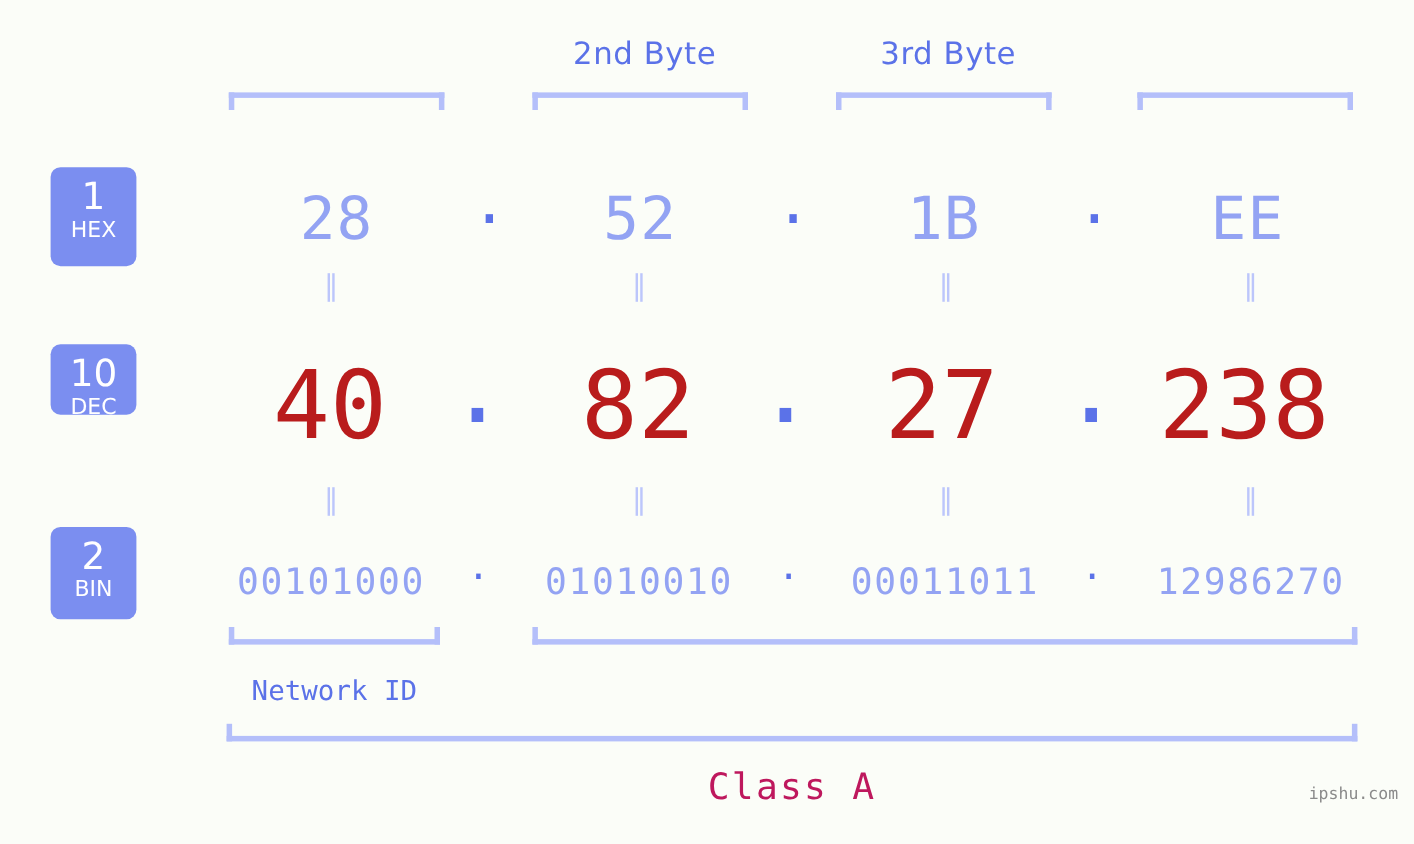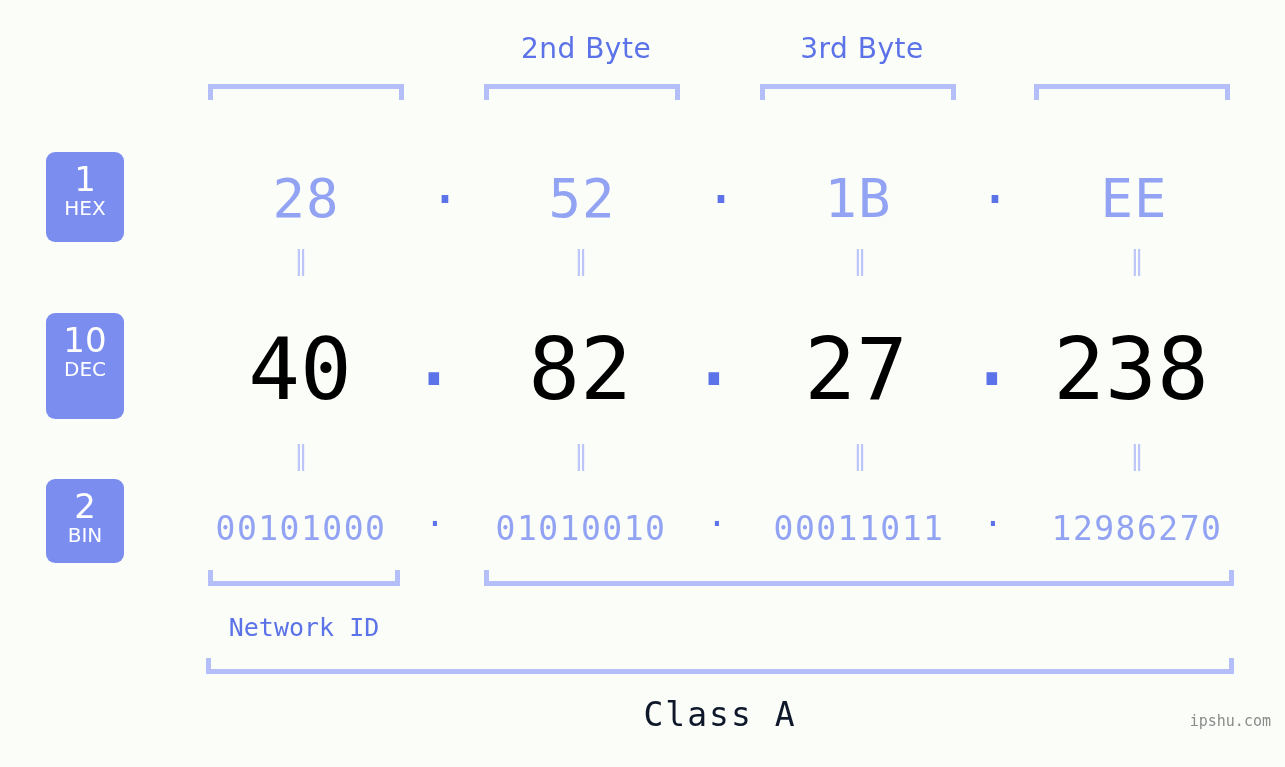--- a/index.html
+++ b/index.html
@@ -72,21 +72,21 @@
     font-weight: 400;
   }
   .badge .nm {
     display: block;
     font-family: "DejaVu Sans", sans-serif;
     font-size: 20px;
     line-height: 22px;
     font-weight: 400;
   }
   .badge-hex { top: 152px; height: 90px; }
-  .badge-dec { top: 313px; height: 106px; }
+  .badge-dec { top: 313px; height: 64px; }
   .badge-bin { top: 479px; height: 84px; }
 
   
   .val {
     position: absolute;
     text-align: center;
     white-space: nowrap;
     font-family: "DejaVu Sans Mono", monospace;
     margin-top: 14px;
   }
@@ -94,21 +94,21 @@
     top: 152px;
     font-size: 54px;
     line-height: 66px;
     color: #93a3f3;
     letter-spacing: 1px;
   }
   .dec-val {
     top: 300px;
     font-size: 86px;
     line-height: 110px;
-    color: #000000;
+    color: #b91c1c;
     letter-spacing: 0px;
   }
   .bin-val {
     top: 493px;
     font-size: 33px;
     line-height: 44px;
     color: #93a3f3;
     letter-spacing: 1.5px;
   }
 
@@ -147,21 +147,21 @@
     line-height: 32px;
     color: #5b72e8;
     white-space: nowrap;
   }
   .class-label {
     position: absolute;
     text-align: center;
     font-family: "DejaVu Sans Mono", monospace;
     font-size: 33px;
     line-height: 42px;
-    color: #0f172a;
+    color: #be185d;
     letter-spacing: 2px;
     white-space: nowrap;
   }
 
   
   .watermark {
     position: absolute;
     right: 14px;
     top: 712px;
     font-family: "DejaVu Sans Mono", monospace;

